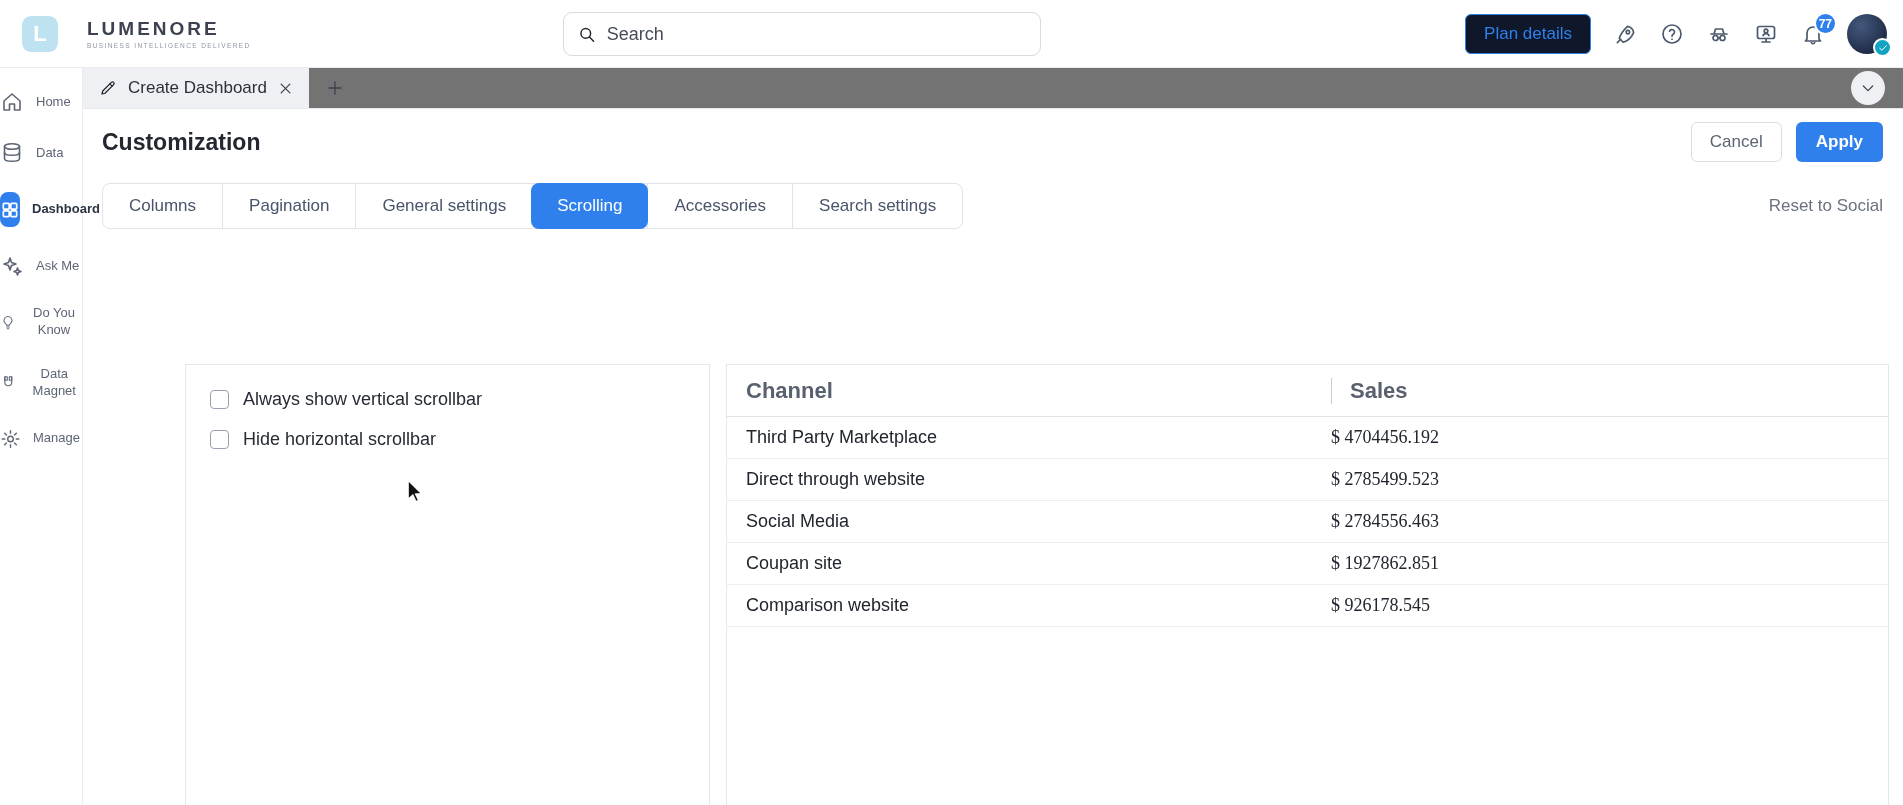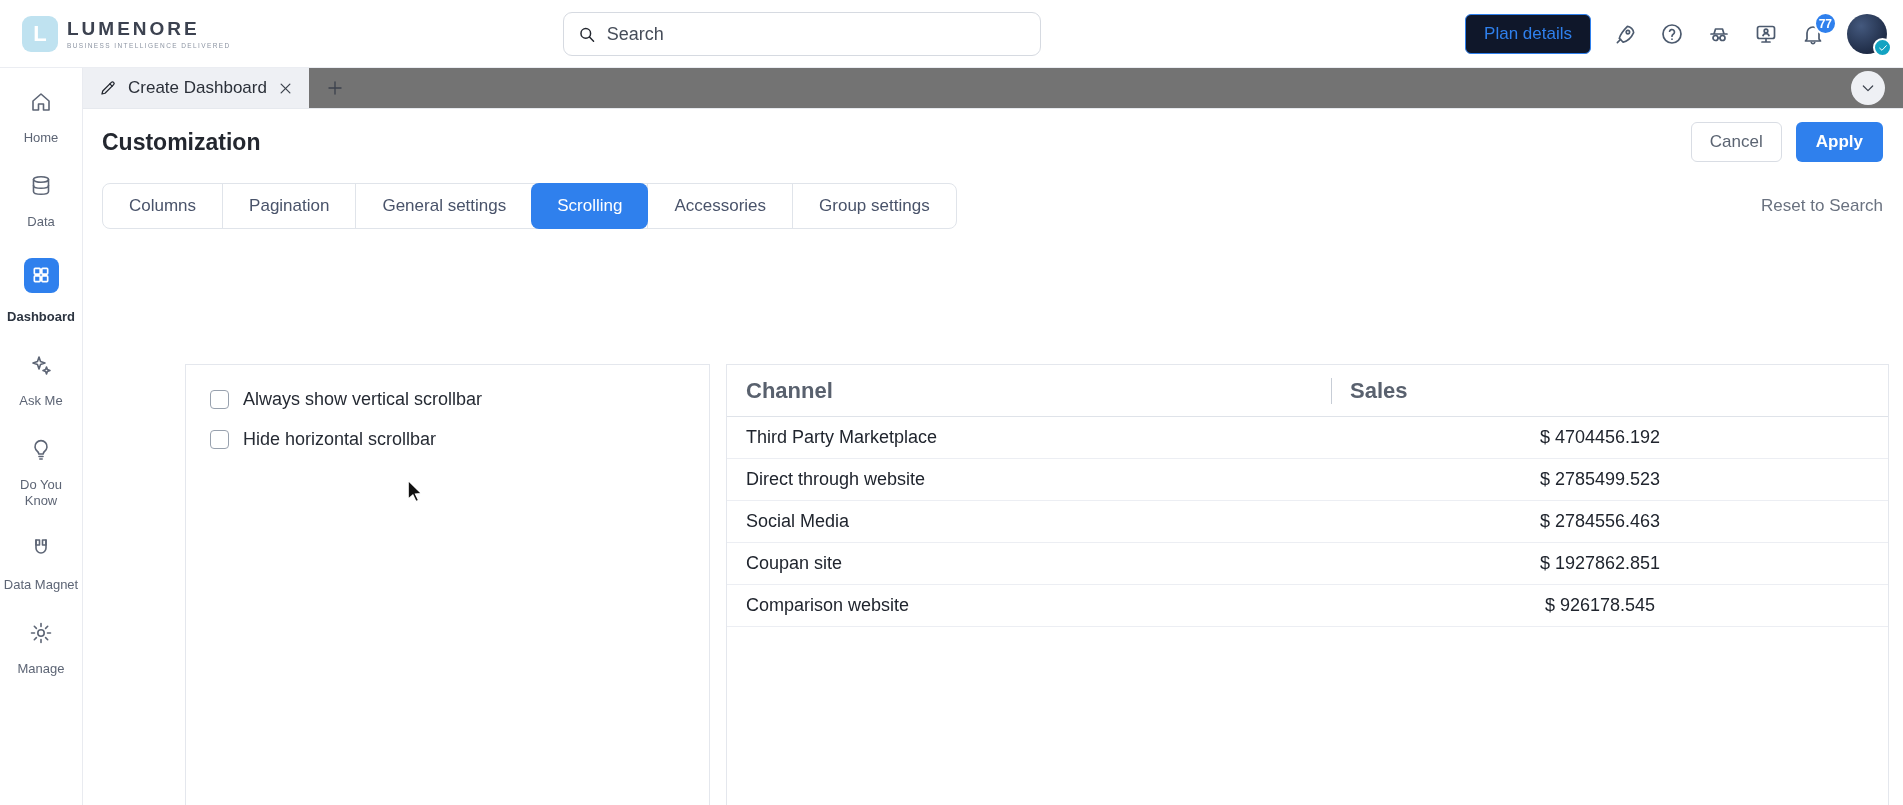--- a/index.html
+++ b/index.html
@@ -6,21 +6,21 @@
   html,body { width:1903px; height:805px; overflow:hidden; }
   body { font-family:"Liberation Sans", sans-serif; background:#fff; position:relative; color:#20252e; }
 
   
   .topbar { position:absolute; left:0; top:0; width:1903px; height:68px; background:#fff;
             border-bottom:1px solid #ebedf2; display:flex; align-items:center; z-index:10; }
   .logo { display:flex; align-items:center; gap:9px; margin-left:22px; }
   .logo-mark { width:36px; height:36px; border-radius:9px; background:#bfe2f0;
                display:flex; align-items:center; justify-content:center;
                color:#ffffff; font-size:22px; font-weight:bold; }
-  .logo-text-wrap { display:flex; flex-direction:column; }
+  .logo-text-wrap { display:flex; flex-direction:column;margin-left:20px; }
   .logo-text { font-size:19px; font-weight:600; letter-spacing:3px; color:#3c4250; }
   .logo-tagline { font-size:6.5px; letter-spacing:1.4px; color:#8d95a3; margin-top:2px; }
 
   .search { position:absolute; left:563px; top:12px; width:478px; height:44px;
             border:1px solid #d6dae1; border-radius:9px; display:flex; align-items:center;
             padding:0 14px; gap:11px; background:#fff; }
   .search input { border:none; outline:none; font-size:18px; color:#353b46; width:100%;
                   font-family:"Liberation Sans",sans-serif; background:transparent; }
   .search input::placeholder { color:#464d59; opacity:1; }
 
@@ -35,21 +35,21 @@
   .avatar { width:40px; height:40px; border-radius:50%; position:relative; cursor:pointer;
             background:radial-gradient(circle at 35% 30%, #44597e, #101a30); }
   .avatar-badge { position:absolute; right:-5px; bottom:-3px; width:19px; height:19px; border-radius:50%;
                   background:#13a3c2; border:2px solid #fff; display:flex; align-items:center; justify-content:center; }
   .avatar-badge svg { stroke:#fff; fill:none; stroke-width:2.4; stroke-linecap:round; stroke-linejoin:round; }
 
   
   .sidebar { position:absolute; left:0; top:68px; width:83px; bottom:0; background:#fff;
              border-right:1px solid #e9ebf0; display:flex; flex-direction:column; align-items:center;
              padding-top:22px; gap:27px; z-index:5; }
-  .side-item { display:flex; flex-direction:column; align-items:center; gap:16px; width:100%; cursor:pointer; }
+  .side-item { display:flex; flex-direction:row; align-items:center; gap:10px; width:100%; cursor:pointer; }
   .side-item svg { stroke:#5d6575; fill:none; stroke-width:1.6; stroke-linecap:round; stroke-linejoin:round; }
   .side-label { font-size:13px; color:#5d6575; text-align:center; line-height:1.3; padding:0 2px; }
   .dash-icon { width:35px; height:35px; border-radius:8px; background:#2f80ed;
                display:flex; align-items:center; justify-content:center; }
   .side-item.active .side-label { color:#2c3440; font-weight:bold; }
 
   
   .tabstrip { position:absolute; left:83px; top:68px; right:0; height:41px; background:#737373;
               border-bottom:1px solid #e6e9ee; display:flex; align-items:stretch; z-index:4; }
   .doc-tab { width:226px; background:#eef0f4; display:flex; align-items:center; gap:11px;
@@ -91,21 +91,21 @@
   .check-label { font-size:18px; color:#262b34; }
 
   .right-panel { flex:1; display:flex; flex-direction:column; }
   .t-header { display:flex; align-items:center; height:52px; border-bottom:1px solid #dfe3e9; }
   .th-channel { flex:0 0 604px; padding-left:19px; font-size:22px; font-weight:600; color:#59616e; }
   .th-divider { width:1px; height:26px; background:#c7cdd6; }
   .th-sales { padding-left:18px; font-size:22px; font-weight:600; color:#59616e; }
   .t-row { display:flex; align-items:center; height:42px; border-bottom:1px solid #eceef3;
            font-size:18px; color:#20252e; }
   .td-channel { flex:0 0 604px; padding-left:19px; }
-  .td-sales { flex:1; text-align:center; padding-right:19px; }
+  .td-sales { flex:1; text-align:left; padding-right:19px;font-family:Liberation Serif, serif; }
 
   .cursor { position:absolute; left:402px; top:478px; z-index:50; pointer-events:none; }
 </style>
 </head>
 <body>
 
 <header class="topbar">
   <div class="logo">
     <div class="logo-mark">L</div>
     <div class="logo-text-wrap">
@@ -276,23 +276,23 @@
     </div>
   </div>
 
   <div class="tabs-row">
     <div class="tab-group">
       <div class="seg-tab">Columns</div>
       <div class="seg-tab">Pagination</div>
       <div class="seg-tab">General settings</div>
       <div class="seg-tab active">Scrolling</div>
       <div class="seg-tab">Accessories</div>
-      <div class="seg-tab">Group settings</div>
-    </div>
-    <span class="reset-link">Reset to Search</span>
+      <div class="seg-tab">Search settings</div>
+    </div>
+    <span class="reset-link">Reset to Social</span>
   </div>
 
   <div class="content">
 
     <div class="panel left-panel">
       <div class="check-row">
         <span class="checkbox"></span>
         <span class="check-label">Always show vertical scrollbar</span>
       </div>
       <div class="check-row">

